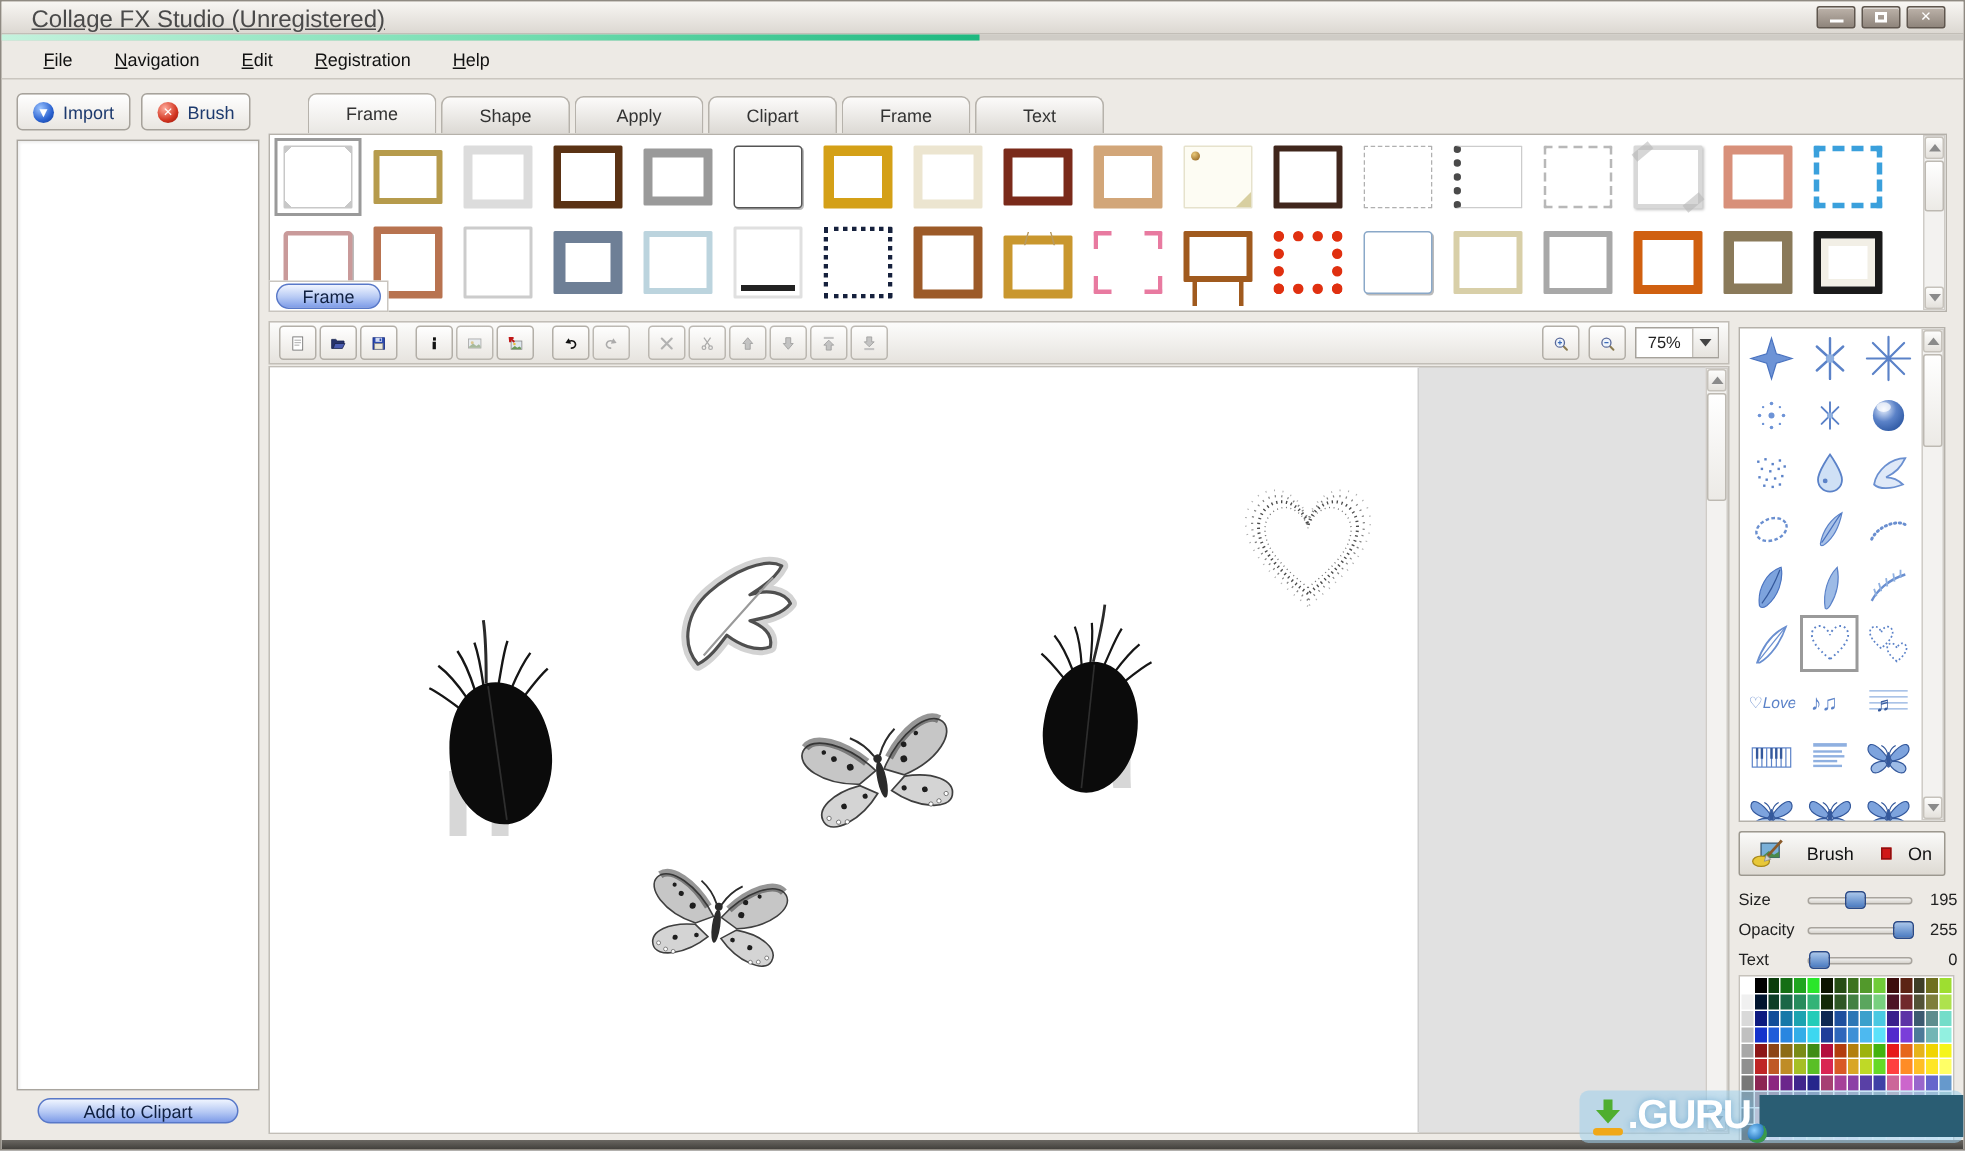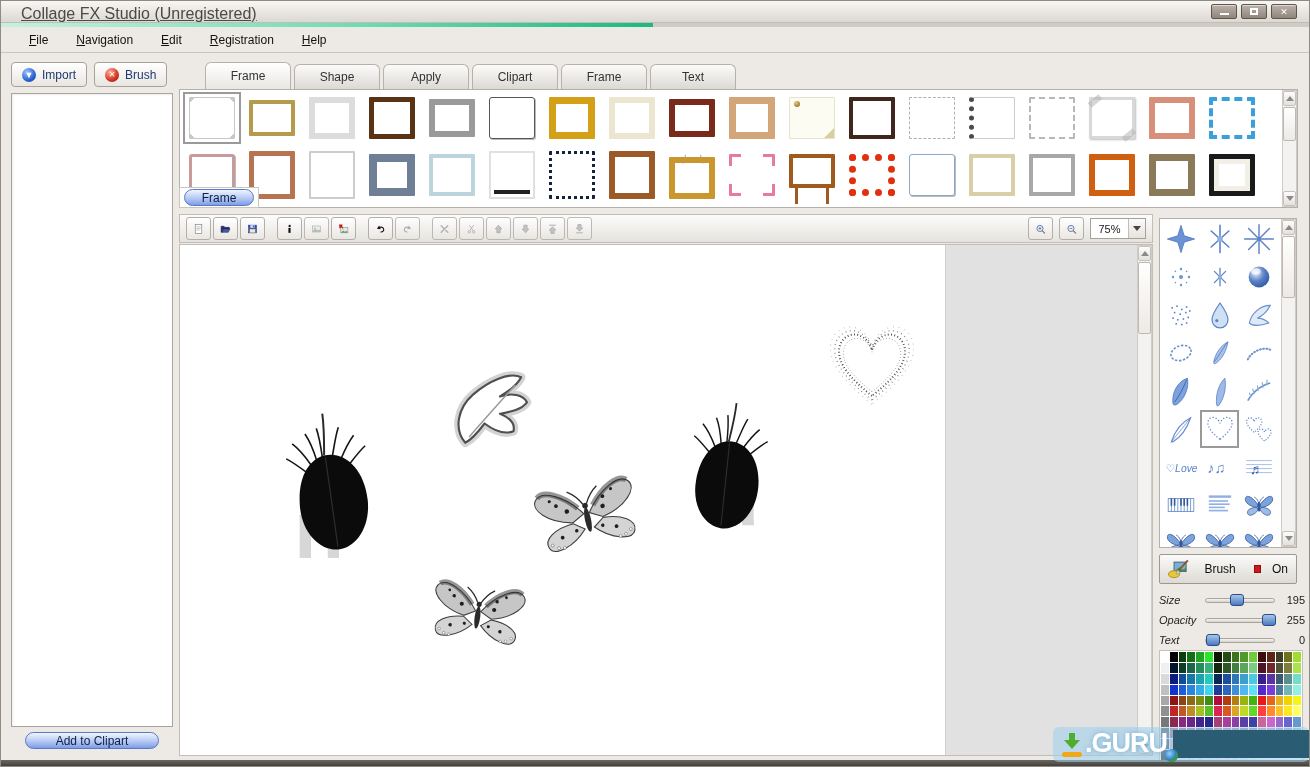--- a/index.html
+++ b/index.html
@@ -137,21 +137,21 @@
   .brush-cell svg{width:32px;height:32px;}
   .brush-cell.sel{outline:2px solid #9a9a9a;outline-offset:-2px;}
   #brushbtn{position:absolute;left:0;top:338px;width:138px;height:30px;border:1px solid #9c988f;border-radius:2px;
     background:linear-gradient(#fafaf9,#dedad3);display:flex;align-items:center;gap:8px;padding:0 8px;}
   #brushbtn svg{width:26px;height:22px;}
   #brushlabel{font-size:12px;color:#111;margin-left:6px;}
   #onled{width:8px;height:8px;background:#d01818;border:1px solid #8f0f0f;margin-left:10px;}
   #onlabel{font-size:12px;color:#111;margin-left:3px;}
   #sliders{position:absolute;left:0;top:374px;width:146px;}
   .slrow{display:flex;align-items:center;height:20px;}
-  .sllabel{width:46px;font-size:11px;color:#222;font-style:italic;}
+  .sllabel{width:46px;font-size:11px;color:#222;}
   .sltrack{position:relative;flex:1;height:5px;border:1px solid #a8a49d;border-radius:3px;
     background:linear-gradient(#f4f3f1,#d6d3cd);}
   .slthumb{position:absolute;top:-5px;width:14px;height:12px;border:1px solid #2a4a88;border-radius:3px;
     background:linear-gradient(#a9c6ea,#4a7ac0);}
   .slval{width:30px;text-align:right;font-size:11px;color:#222;}
   #palette{position:absolute;left:0;top:434px;width:144px;height:112px;background:#fff;border:1px solid #c6c2bb;
     display:grid;grid-template-columns:repeat(16,1fr);grid-auto-rows:1fr;gap:1px;padding:1px;}
   .swatch{width:100%;height:100%;}
 
   

